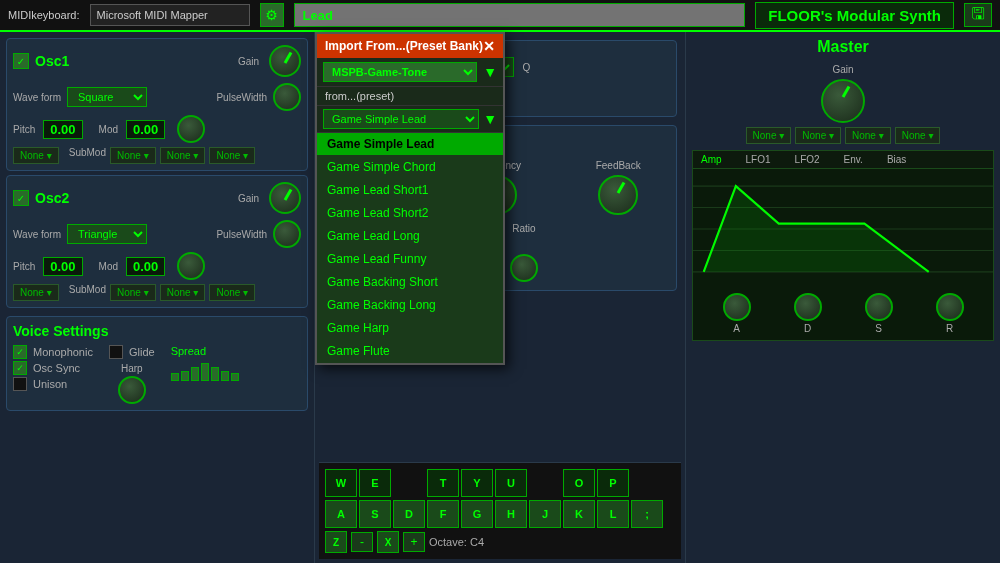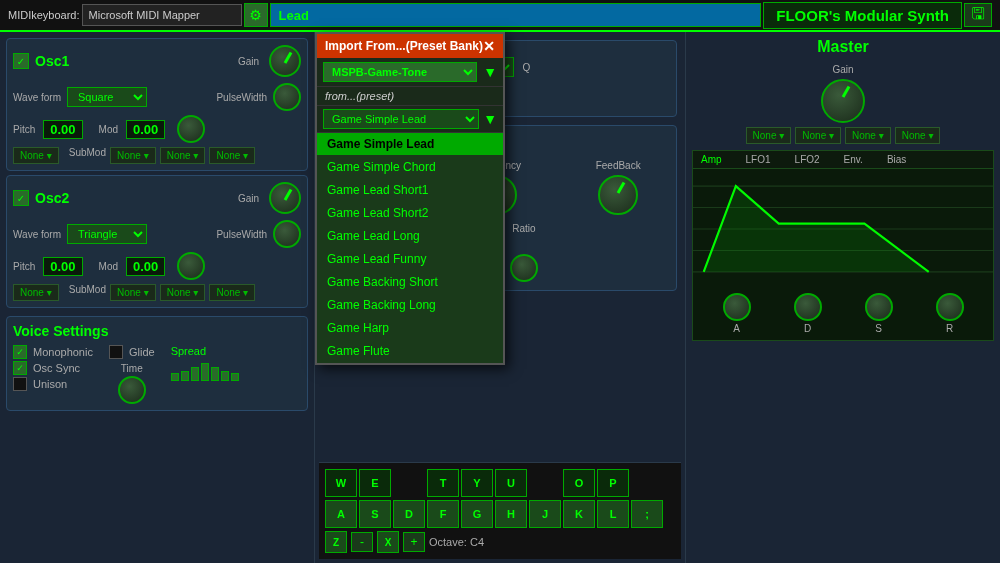--- a/index.html
+++ b/index.html
@@ -14,21 +14,21 @@
       position: relative;
     }
 
     
     .top-bar {
       background: #111;
       height: 32px;
       display: flex;
       align-items: center;
       padding: 0 8px;
-      gap: 2px;
+      gap: 10px;
       border-bottom: 2px solid #00ff00;
     }
     .top-bar-label {
       color: #ccc;
       font-size: 11px;
     }
     .top-bar-input {
       background: #222;
       color: #ccc;
       border: 1px solid #555;
@@ -41,21 +41,21 @@
       background: #2a6a2a;
       border: 1px solid #00aa00;
       color: #00ff00;
       width: 24px;
       height: 24px;
       font-size: 14px;
       cursor: pointer;
       display: flex; align-items: center; justify-content: center;
     }
     .preset-area {
-      background: #0369a1;
+      background: #737373;
       border: 1px solid #00aa00;
       height: 24px;
       display: flex; align-items: center;
       padding: 0 8px;
       color: #00ff00;
       font-weight: bold;
       font-size: 13px;
       flex: 1;
     }
     .app-title {
@@ -369,21 +369,20 @@
       color: #00ff00;
       font-size: 11px;
       padding: 2px 4px;
       font-weight: bold;
     }
     .from-preset-row {
       padding: 3px 8px;
       color: #ccc;
       font-size: 11px;
       border-bottom: 1px solid #333;
-      font-style: italic;
     }
     .preset-select-row {
       display: flex;
       align-items: center;
       padding: 3px 6px;
       background: #1a2a1a;
       border-bottom: 1px solid #333;
       gap: 4px;
     }
     .preset-dropdown {
@@ -548,21 +547,21 @@
           <div class="check-row">
             <div class="check-box-empty"></div>
             <span class="check-label">Unison</span>
           </div>
         </div>
         <div style="display:flex;flex-direction:column;align-items:center;gap:2px;">
           <div class="check-row">
             <div class="check-box-empty"></div>
             <span class="check-label">Glide</span>
           </div>
-          <span style="color:#aaa;font-size:10px;">Time</span>
+          <span style="color:#aaa;font-size:10px;">Harp</span>
           <div class="glide-knob"></div>
         </div>
         <div style="display:flex;flex-direction:column;gap:2px;">
           <span class="spread-label">Spread</span>
           <div class="spread-bars">
             <div class="spread-bar" style="height:8px;"></div>
             <div class="spread-bar" style="height:10px;"></div>
             <div class="spread-bar" style="height:14px;"></div>
             <div class="spread-bar" style="height:18px;"></div>
             <div class="spread-bar" style="height:14px;"></div>

